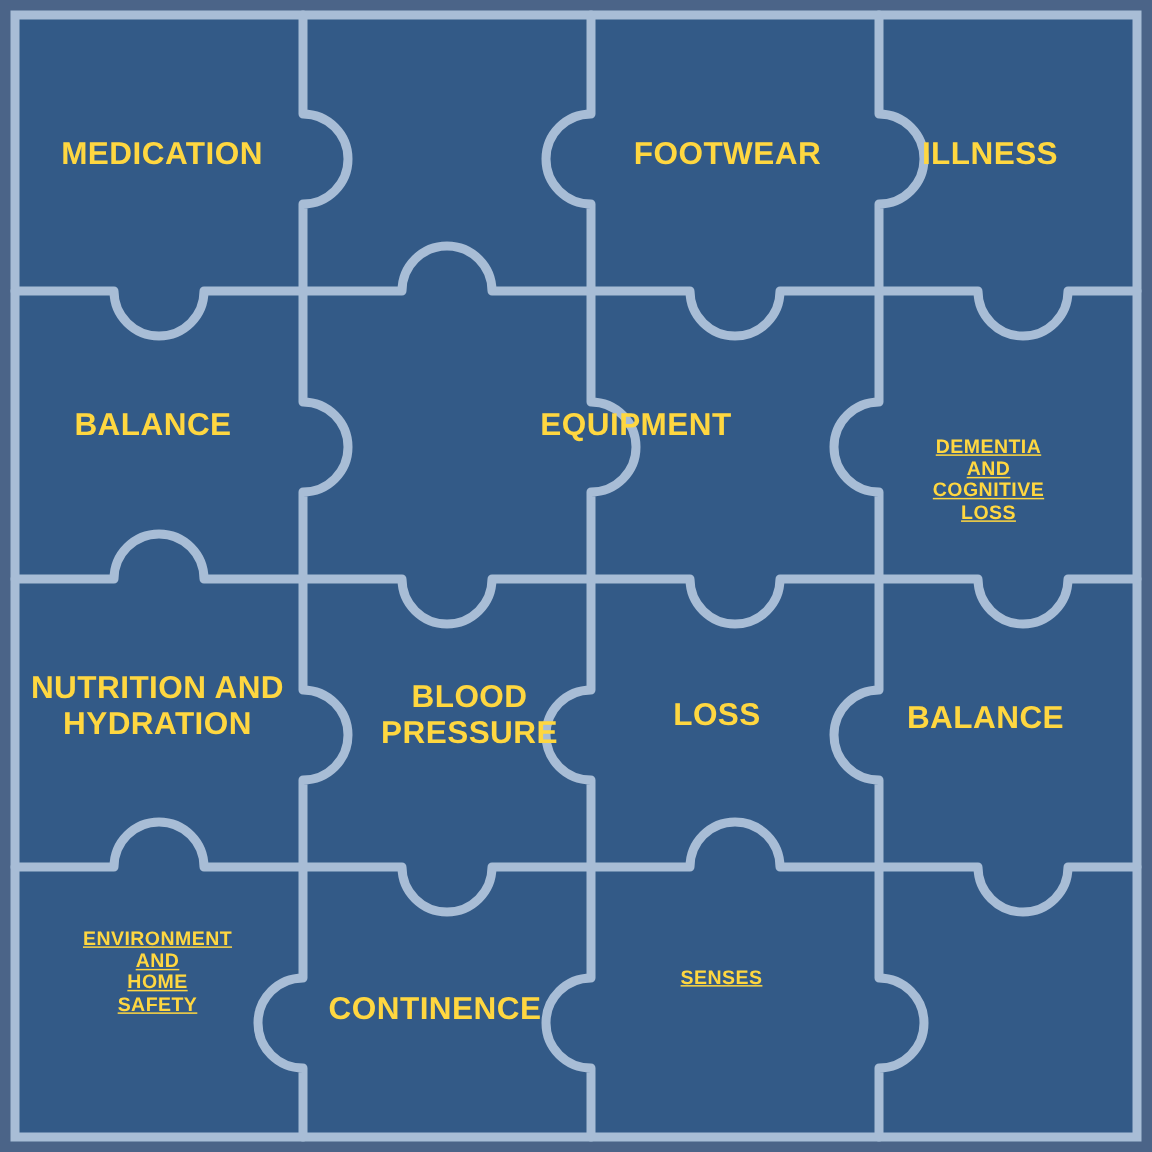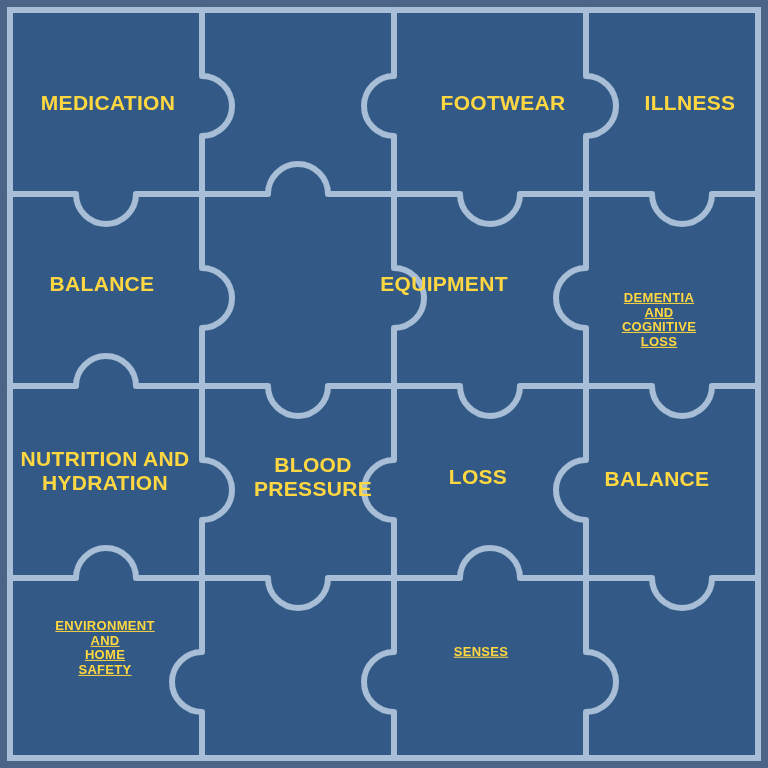--- a/index.html
+++ b/index.html
@@ -130,34 +130,35 @@
         L 460 578
         A 30 30 0 1 1 520 578
         L 652 578
         A 30 30 0 1 0 712 578
         L 758 578"></path>
     </g>
   </svg>
 
   <div id="label-layer">
       <div class="piece-label sz-lg" style="left: 108px; top: 103px;">MEDICATION</div>
-      <div class="piece-label sz-lg" style="left: 503px; top: 103px;">FOOTWEAR</div>
-      <div class="piece-label sz-lg" style="left: 690px; top: 103px; text-align: right;">ILLNESS</div>
+      <div class="piece-label sz-lg" style="left: 485px; top: 103px;">FOOTWEAR</div>
+      <div class="piece-label sz-lg" style="left: 660px; top: 103px; text-align: right;">ILLNESS</div>
       <div class="piece-label sz-lg" style="left: 102px; top: 284px;">BALANCE</div>
-      <div class="piece-label sz-lg" style="left: 444px; top: 284px;">EQUIPMENT</div>
+      <div class="piece-label sz-lg" style="left: 424px; top: 284px;">EQUIPMENT</div>
       <div class="piece-label sz-md" style="left: 659px; top: 320px;">DEMENTIA
 AND
 COGNITIVE
 LOSS</div>
       <div class="piece-label sz-lg" style="left: 313px; top: 477px;">BLOOD
 PRESSURE</div>
       <div class="piece-label sz-lg" style="left: 105px; top: 471px;">NUTRITION AND
 HYDRATION</div>
       <div class="piece-label sz-lg" style="left: 478px; top: 477px;">LOSS</div>
       <div class="piece-label sz-lg" style="left: 657px; top: 479px;">BALANCE</div>
       <div class="piece-label sz-md" style="left: 105px; top: 648px;">ENVIRONMENT
 AND
 HOME
 SAFETY</div>
+      <div class="piece-label sz-lg" style="left: 290px; top: 673px;">CONTINENCE</div>
       <div class="piece-label sz-md" style="left: 481px; top: 652px;">SENSES</div>
       <div class="piece-label sz-lg" style="left: 672px; top: 673px;"></div>
     </div>
 </div>
 
 </body></html>

